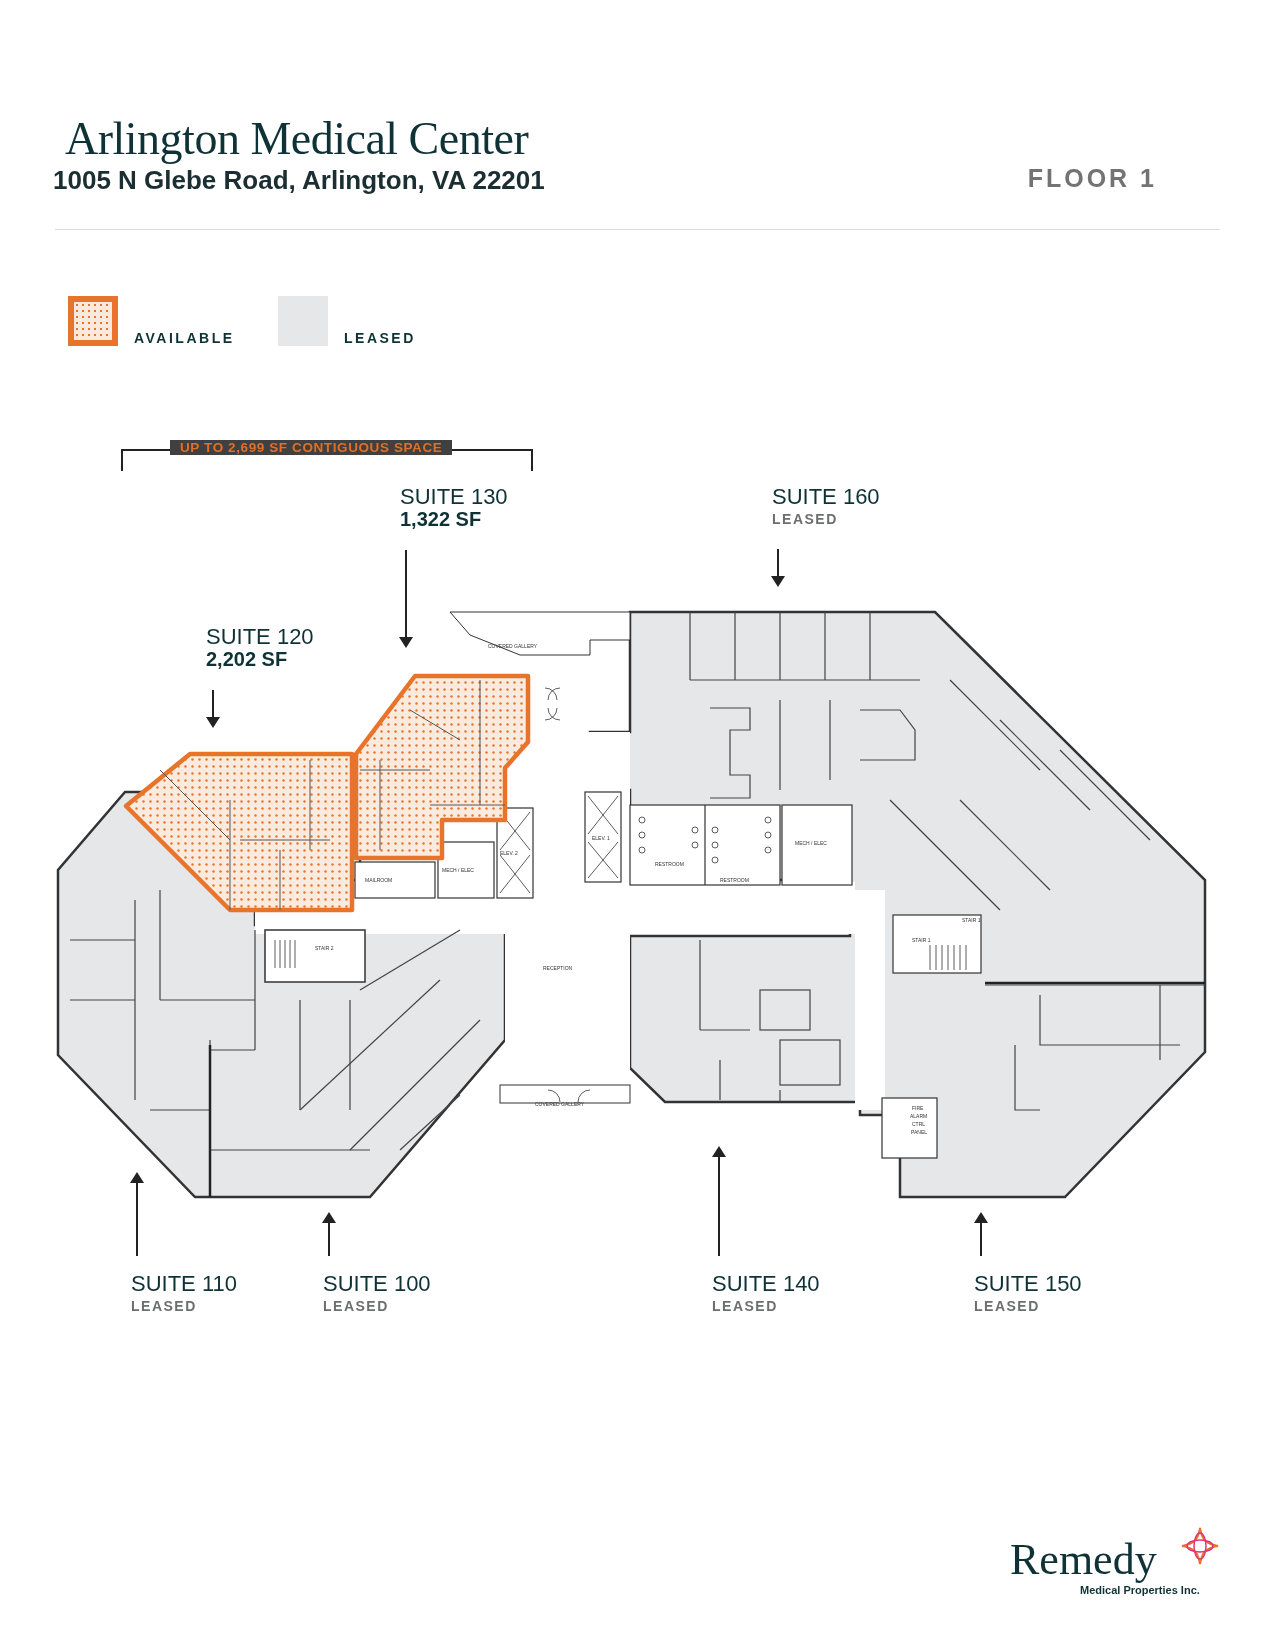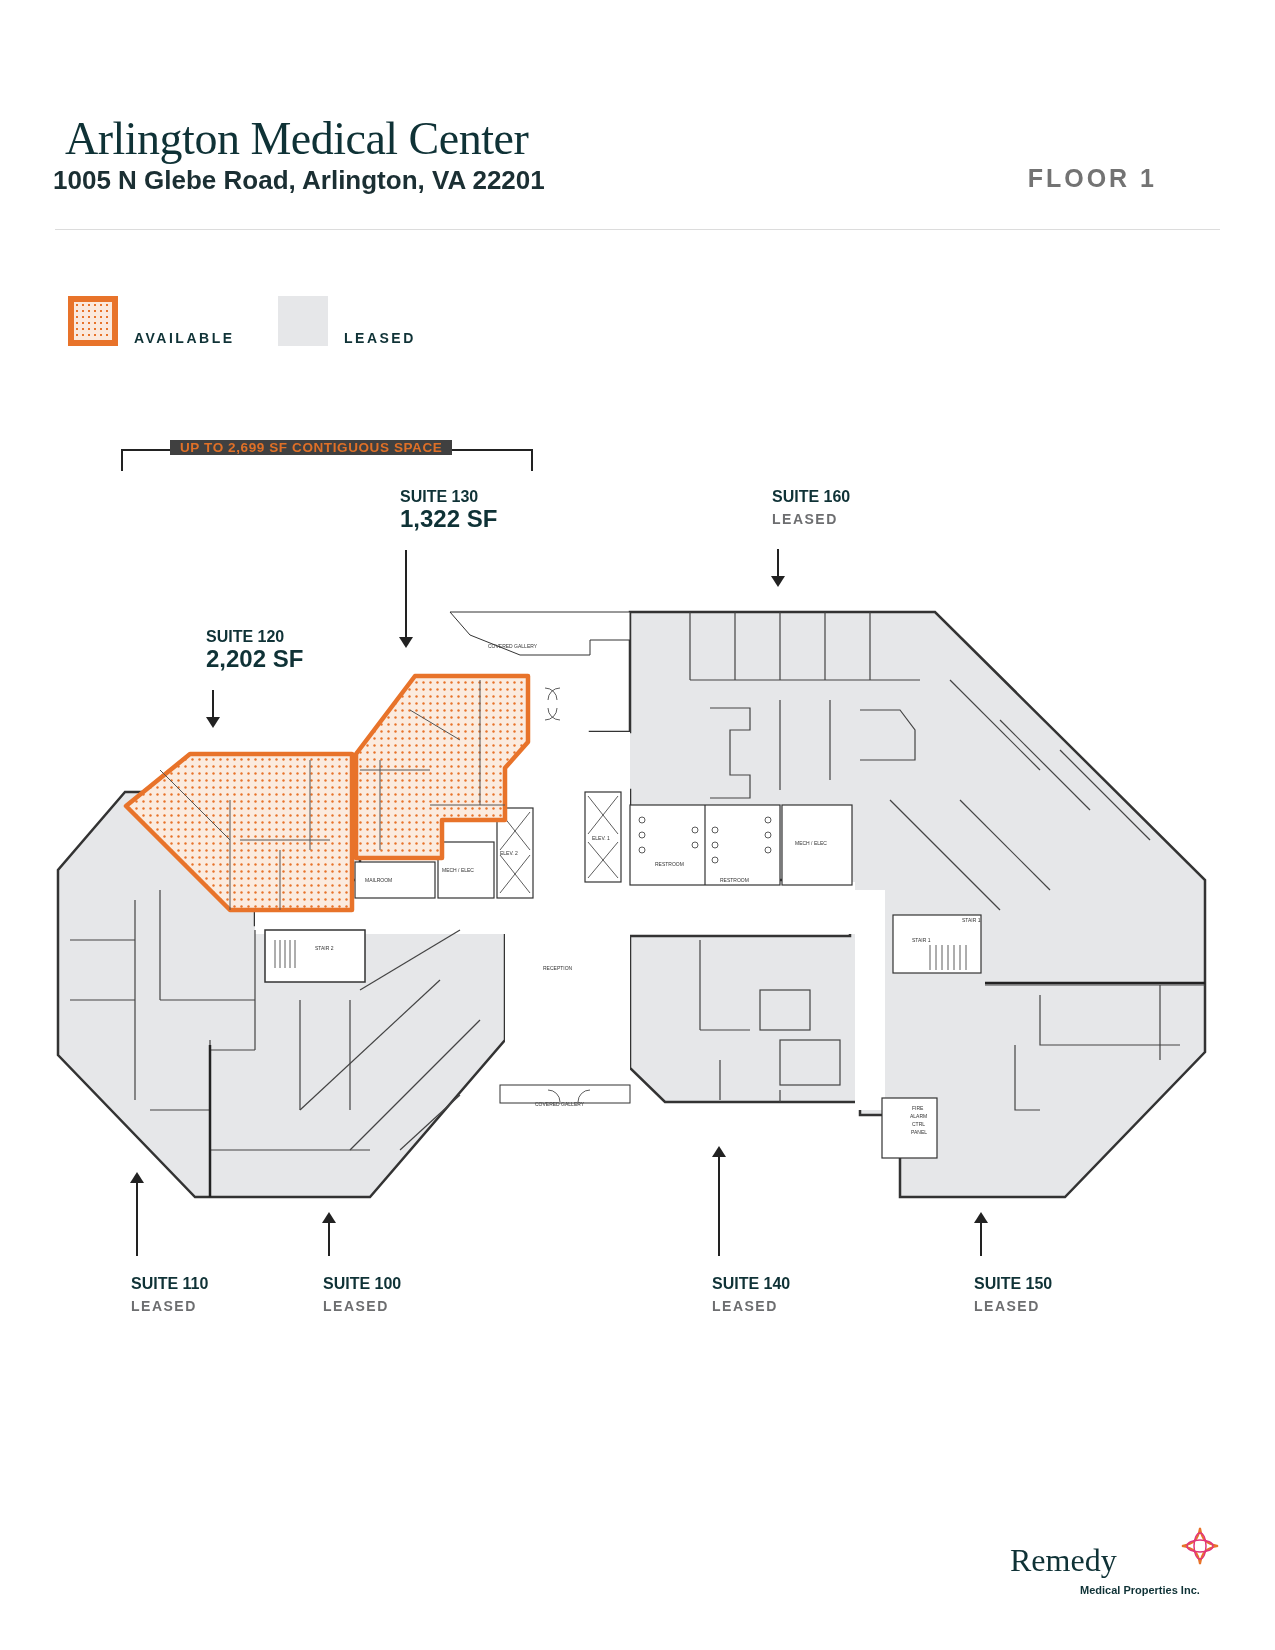--- a/index.html
+++ b/index.html
@@ -9,30 +9,30 @@
   .floor { position:absolute; right:118px; top:164px; font-size:25px; font-weight:bold; letter-spacing:3px; color:#737373; }
   .rule { position:absolute; left:55px; top:229px; width:1165px; height:1px; background:#dcdcdc; }
   .legend-swatch { position:absolute; top:296px; width:50px; height:50px; box-sizing:border-box; }
   .sw-avail { left:68px; background:#e8732a; padding:6px; }
   .sw-avail .inner { width:100%; height:100%; background-color:#fbe9dd; background-image:radial-gradient(#e8732a 1.1px, transparent 1.3px); background-size:6px 6px; }
   .sw-leased { left:278px; background:#e6e7e9; }
   .legend-label { position:absolute; top:330px; font-size:14px; font-weight:bold; letter-spacing:2.5px; color:#0f3236; }
   .bracket { position:absolute; left:121px; top:449px; width:412px; height:22px; border-top:2px solid #222; border-left:2px solid #222; border-right:2px solid #222; box-sizing:border-box; }
   .bracket-label { position:absolute; left:170px; top:440px; padding:0 10px; background:#404040; font-size:13.5px; font-weight:bold; color:#e07027; letter-spacing:0.6px; }
   .suite { position:absolute; }
-  .suite .name { font-size:16px; font-weight:bold; color:#0f3236; line-height:22px; }
+  .suite .name { font-size:22px; font-weight:normal; color:#0f3236; line-height:22px; }
   .suite .sub { font-size:14px; font-weight:bold; letter-spacing:1.5px; color:#6d6e70; line-height:22px; }
-  .suite .sf { font-size:24px; font-weight:bold; color:#0f3236; line-height:22px; }
+  .suite .sf { font-size:20px; font-weight:bold; color:#0f3236; line-height:22px; }
   .arrow-line { position:absolute; width:2px; background:#222; }
   .arrow-down::after, .arrow-up::after { content:""; position:absolute; left:-6px; border-left:7px solid transparent; border-right:7px solid transparent; }
   .arrow-down::after { bottom:-2px; border-top:11px solid #222; }
   .arrow-up::after { top:-2px; border-bottom:11px solid #222; }
   .plan { position:absolute; left:0; top:0; width:1275px; height:1650px; pointer-events:none; }
   .logo { position:absolute; left:1010px; top:1538px; }
-  .logo .word { font-family:"Liberation Serif", "DejaVu Serif", serif; font-size:32px; color:#0f3236; line-height:44px; }
+  .logo .word { font-family:"Liberation Serif", "DejaVu Serif", serif; font-size:44px; color:#0f3236; line-height:44px; }
   .logo .tag { font-size:11px; font-weight:bold; color:#0f3236; margin-left:70px; margin-top:2px; }
   .small-label { font-family:"Liberation Sans", sans-serif; font-size:5px; fill:#333; }
 </style>
 </head>
 <body>
 
 <h1 class="title">Arlington Medical Center</h1>
 <div class="address">1005 N Glebe Road, Arlington, VA 22201</div>
 <div class="floor">FLOOR 1</div>
 <div class="rule"></div>

